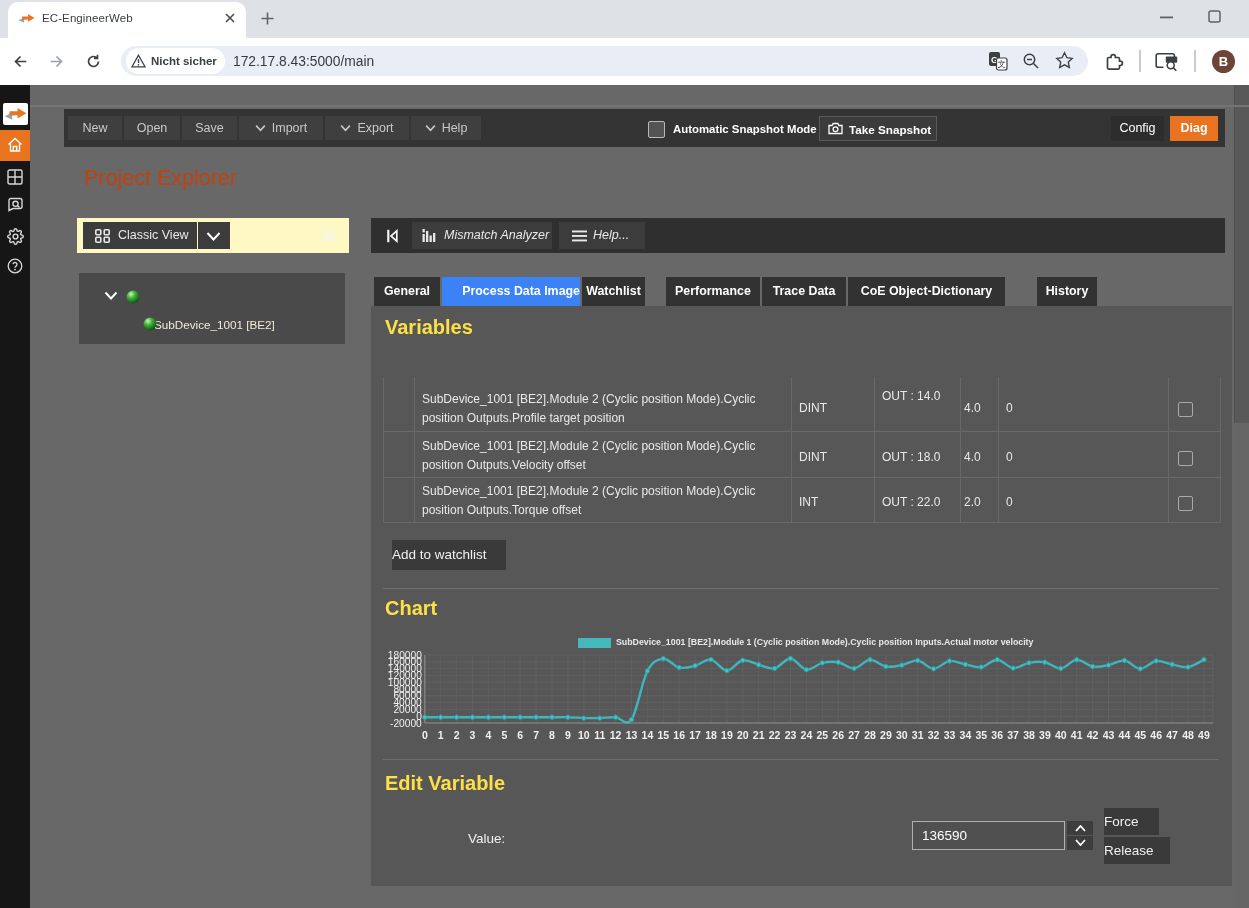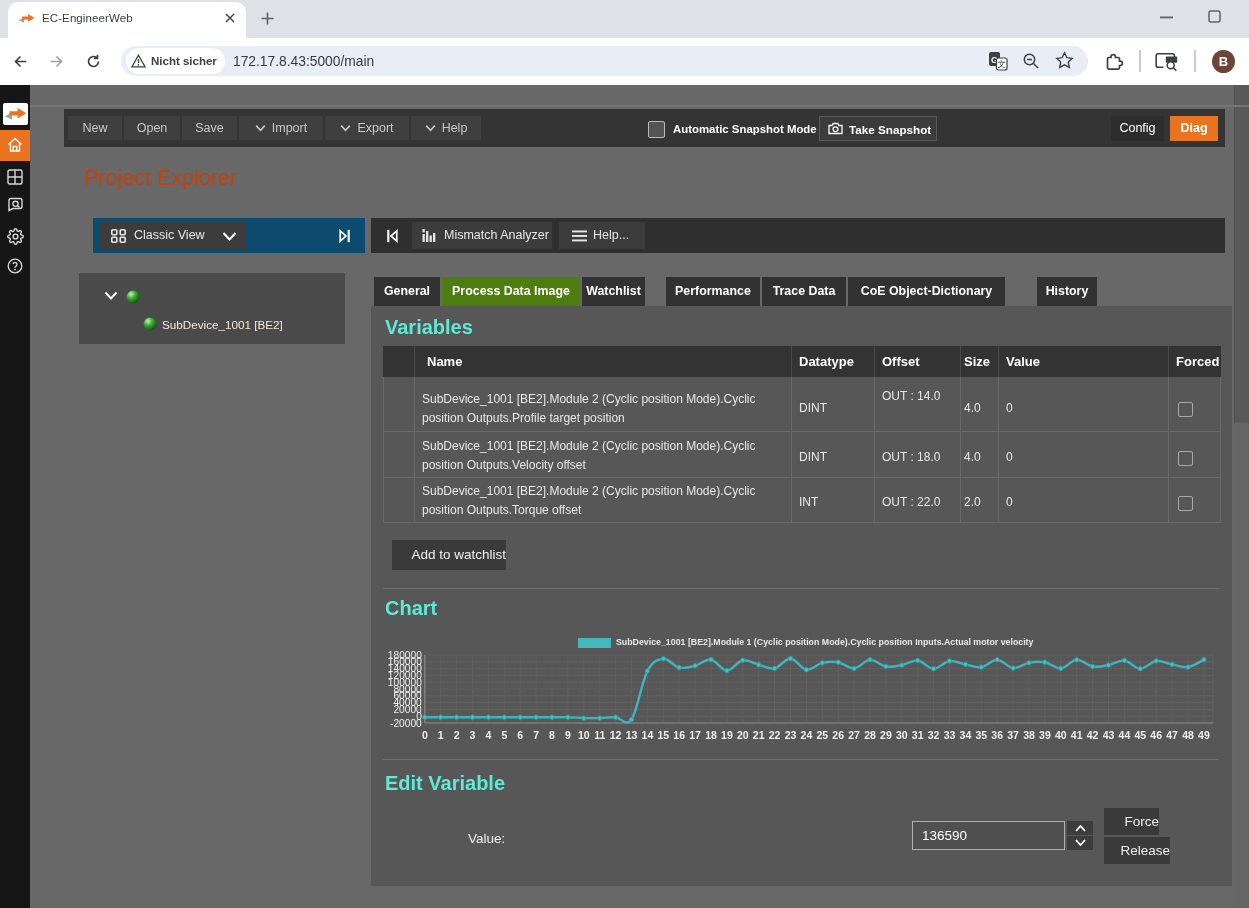--- a/index.html
+++ b/index.html
@@ -14,39 +14,39 @@
 #chip { position:absolute; left:126px; top:48px; width:99px; height:26px; background:#fff; border-radius:13px; }
 .navic { position:absolute; top:54px; }
 
 #app { position:absolute; left:0; top:85px; width:1249px; height:823px; background:#686868; }
 #sidebar { position:absolute; left:0; top:85px; width:30px; height:823px; background:#161616; }
 #hdrline { position:absolute; left:30px; top:105px; width:1219px; height:2px; background:#757575; }
 #toolbar { position:absolute; left:64px; top:109px; width:1161px; height:38px; background:#343434; }
 .tbtn { position:absolute; top:7px; height:24px; background:#3f3f3f; color:#c9c9c9; font-size:12.5px; text-align:center; line-height:24px; }
 #pexp { position:absolute; left:84px; top:166px; color:#c2410c; font-size:21.5px; }
 
-#lhdr { position:absolute; left:77px; top:218px; width:272px; height:35px; background:#0c4a6e;margin-left:16px; }
-#rhdr { position:absolute; left:371px; top:218px; width:854px; height:35px; background:#2f2f2f; }
+#lhdr { position:absolute; left:77px; top:218px; width:272px; height:35px; background:#fef9c3; }
+#rhdr { position:absolute; left:371px; top:218px; width:854px; height:35px; background:#2f2f2f;font-style:italic; }
 .hbtn { position:absolute; top:4px; height:27px; background:#3c3c3c; color:#e8e8e8; font-size:12.5px; line-height:27px; }
 #tree { position:absolute; left:79px; top:273px; width:266px; height:71px; background:#4a4a4a; }
 #trow1 { position:absolute; left:18px; top:9px; width:234px; height:26px; background:#2d2d2d; color:#f5f5f5; font-size:12.2px; line-height:26px; }
-#trow2 { position:absolute; left:36px; top:39px; height:26px; color:#f1ead9; font-size:11.7px; line-height:26px; }
+#trow2 { position:absolute; left:28px; top:39px; height:26px; color:#f1ead9; font-size:11.7px; line-height:26px; }
 
 .tab { position:absolute; top:277px; height:29px; background:#323232; color:#fff; font-size:12.4px; font-weight:bold; text-align:center; line-height:29px; }
-.tab.on { background:#4d7c0f; }
+.tab.on { background:#3b82f6;text-align:right; }
 
 #panel { position:absolute; left:371px; top:306px; width:861px; height:580px; background:#575757; }
-.h2 { position:absolute; left:14px; color:#5eead4; font-size:20px; font-weight:bold; }
+.h2 { position:absolute; left:14px; color:#fde047; font-size:20px; font-weight:bold; }
 
 #thead { position:absolute; left:12px; top:40px; width:838px; height:31px; background:#333333; color:#fff; font-size:13px; font-weight:bold; }
 .trow { position:absolute; left:12px; width:838px; color:#e9e9e9; font-size:12px; }
 .cline { position:absolute; top:0; width:1px; height:100%; background:#696969; }
 .hline { position:absolute; left:12px; width:838px; height:1px; background:#6a6a6a; }
 .cb { position:absolute; width:15px; height:15px; border:1px solid #a9a9a9; border-radius:2px; background:#575757; }
-.btn { position:absolute; background:#3a3a3a; color:#f0f0f0; font-size:13.5px; text-align:right; }
+.btn { position:absolute; background:#3a3a3a; color:#f0f0f0; font-size:13.5px; text-align:left; }
 .divl { position:absolute; left:12px; width:836px; height:1px; background:#6e6e6e; }
 </style>
 </head>
 <body>
 
 <div id="tabbar"></div>
 <div id="tab"></div>
 <svg class="abs" style="left:18px;top:11px" width="17" height="15" viewBox="0 0 23 18">
  <path d="M11 10.2 H8.2 V14.8 L0.8 11.2 L8.2 7.6 V9 H11 Z" fill="#9aa5ad"></path>
  <path d="M5.5 6.2 H13.5 V3 L22.4 8.2 L13.5 13.4 V10.2 H5.5 Z" fill="#e8751f"></path>
@@ -237,34 +237,20 @@
 <div class="tab on" style="left:442px;width:138px">Process Data Image</div>
 <div class="tab" style="left:374px;width:66px">General</div>
 <div class="tab" style="left:582px;width:63px">Watchlist</div>
 <div class="tab" style="left:666px;width:94px">Performance</div>
 <div class="tab" style="left:762px;width:84px">Trace Data</div>
 <div class="tab" style="left:848px;width:157px">CoE Object-Dictionary</div>
 <div class="tab" style="left:1037px;width:60px">History</div>
 
 <div id="panel">
   <div class="h2" style="top:10px">Variables</div>
-  <div id="thead">
-    <div style="position:absolute;left:44px;top:8px">Name</div>
-    <div style="position:absolute;left:416px;top:8px">Datatype</div>
-    <div style="position:absolute;left:499px;top:8px">Offset</div>
-    <div style="position:absolute;left:581px;top:8px">Size</div>
-    <div style="position:absolute;left:623px;top:8px">Value</div>
-    <div style="position:absolute;left:793px;top:8px">Forced</div>
-    <div class="cline" style="left:31px;background:#4a4a4a"></div>
-    <div class="cline" style="left:408px;background:#4a4a4a"></div>
-    <div class="cline" style="left:491px;background:#4a4a4a"></div>
-    <div class="cline" style="left:577px;background:#4a4a4a"></div>
-    <div class="cline" style="left:615px;background:#4a4a4a"></div>
-    <div class="cline" style="left:785px;background:#4a4a4a"></div>
-  </div>
 
   <div class="trow" style="top:71px;height:54px">
     <div style="position:absolute;left:39px;top:13px;line-height:19px;white-space:nowrap">SubDevice_1001 [BE2].Module 2 (Cyclic position Mode).Cyclic<br>position Outputs.Profile target position</div>
     <div style="position:absolute;left:416px;top:24px">DINT</div>
     <div style="position:absolute;left:499px;top:12px">OUT : 14.0</div>
     <div style="position:absolute;left:581px;top:24px">4.0</div>
     <div style="position:absolute;left:623px;top:24px">0</div>
     <div class="cb" style="left:795px;top:25px"></div>
     <div class="cline" style="left:0"></div>
       <div class="cline" style="left:31px"></div>

